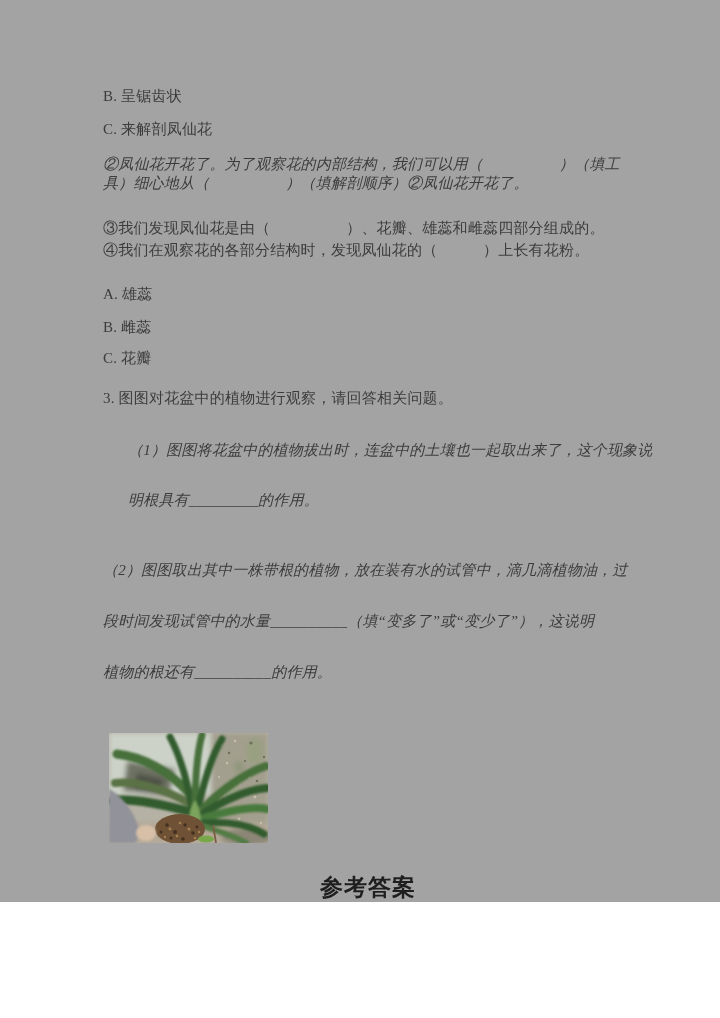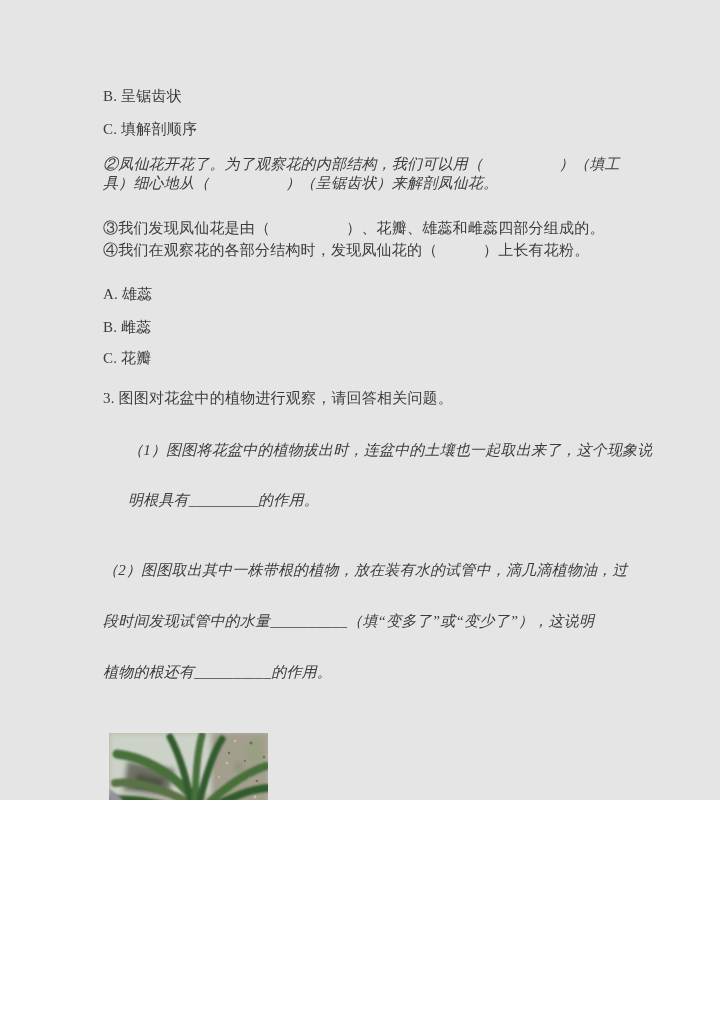--- a/index.html
+++ b/index.html
@@ -1,19 +1,19 @@
 <!DOCTYPE html>
 <html><head>
 <meta charset="utf-8">
 <style>
   html,body{margin:0;padding:0;background:#ffffff;}
   .page{
     position:relative;
-    width:720px;height:800px;
-    background:#e5e5e5;
+    width:720px;height:902px;
+    background:#a3a3a3;
     overflow:hidden;
     font-family:"Liberation Serif","DejaVu Serif",serif;
     color:#3c3c3c;
   }
   .tline{
     position:absolute;left:103px;
     font-size:15px;line-height:20px;
     white-space:pre;letter-spacing:0.2px;
   }
   .para{position:absolute;left:103px;font-size:15px;letter-spacing:0.2px;}
@@ -33,25 +33,25 @@
     overflow:hidden;
   }
   .photo svg{display:block;width:100%;height:100%;}
 </style>
 </head>
 <body>
 
 <div class="page">
 
   <div class="tline" style="top:86px">B. 呈锯齿状</div>
-  <div class="tline" style="top:119px">C. 填解剖顺序</div>
+  <div class="tline" style="top:119px">C. 来解剖凤仙花</div>
 
   <div class="para tight" style="top:155px">
     <div class="pline">②凤仙花开花了。为了观察花的内部结构，我们可以用（　　　　　）（填工</div>
-    <div class="pline">具）细心地从（　　　　　）（呈锯齿状）来解剖凤仙花。</div>
+    <div class="pline">具）细心地从（　　　　　）（填解剖顺序）②凤仙花开花了。</div>
   </div>
 
   <div class="tline" style="top:218px">③我们发现凤仙花是由（　　　　　）、花瓣、雄蕊和雌蕊四部分组成的。</div>
   <div class="tline" style="top:240px">④我们在观察花的各部分结构时，发现凤仙花的（　　　）上长有花粉。</div>
 
   <div class="tline" style="top:284px">A. 雄蕊</div>
   <div class="tline" style="top:317px">B. 雌蕊</div>
   <div class="tline" style="top:348px">C. 花瓣</div>
 
   <div class="tline" style="top:388px">3. 图图对花盆中的植物进行观察，请回答相关问题。</div>

